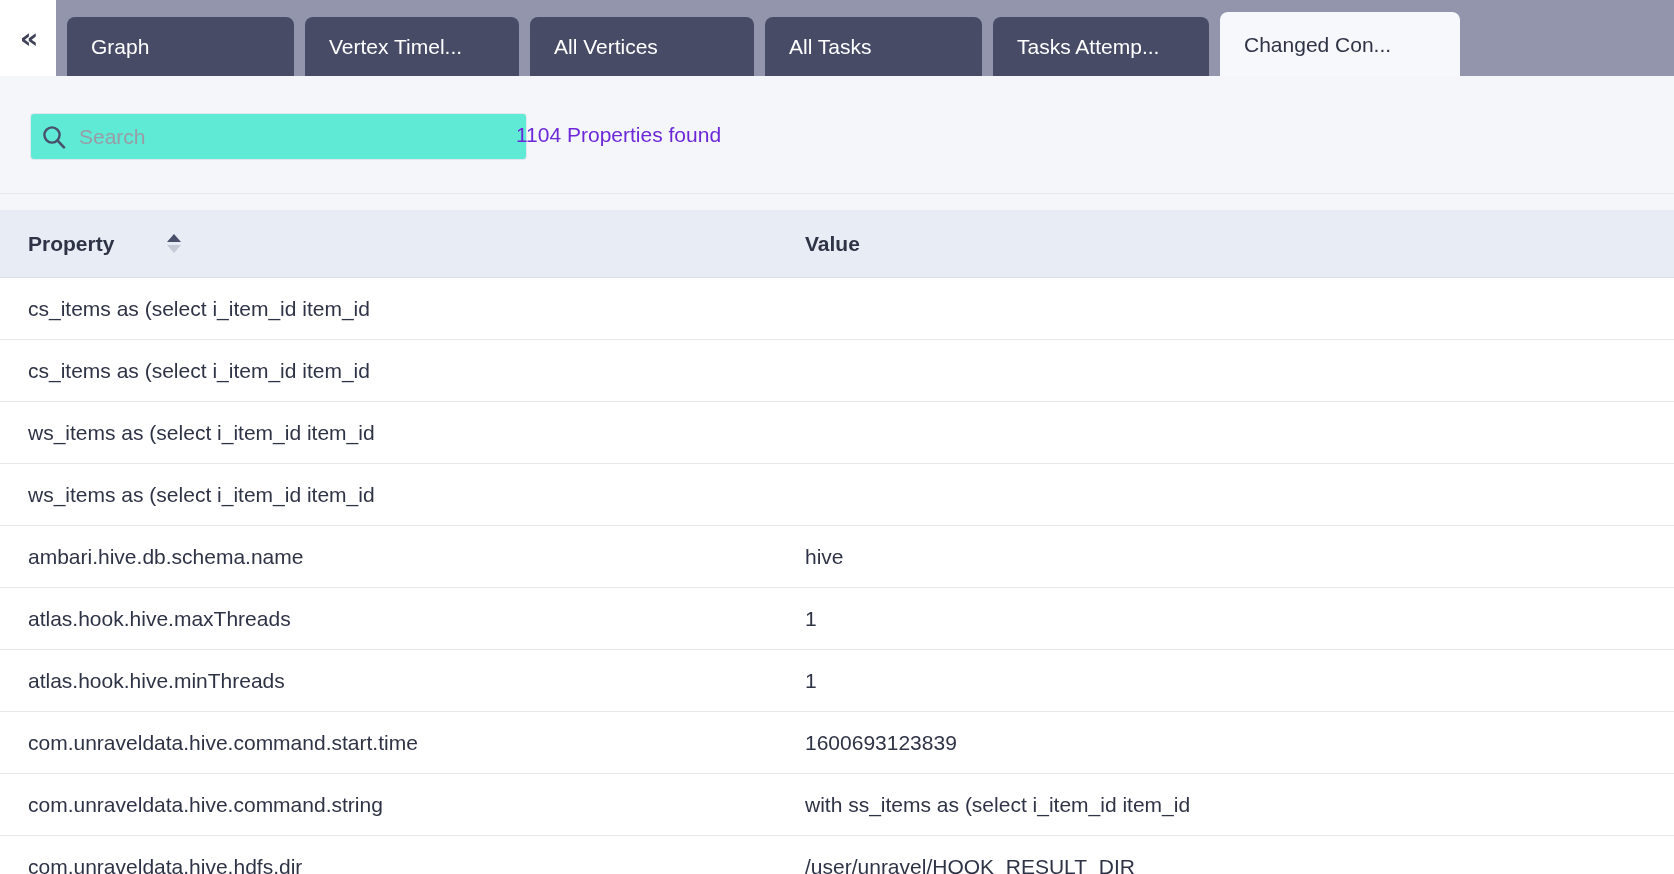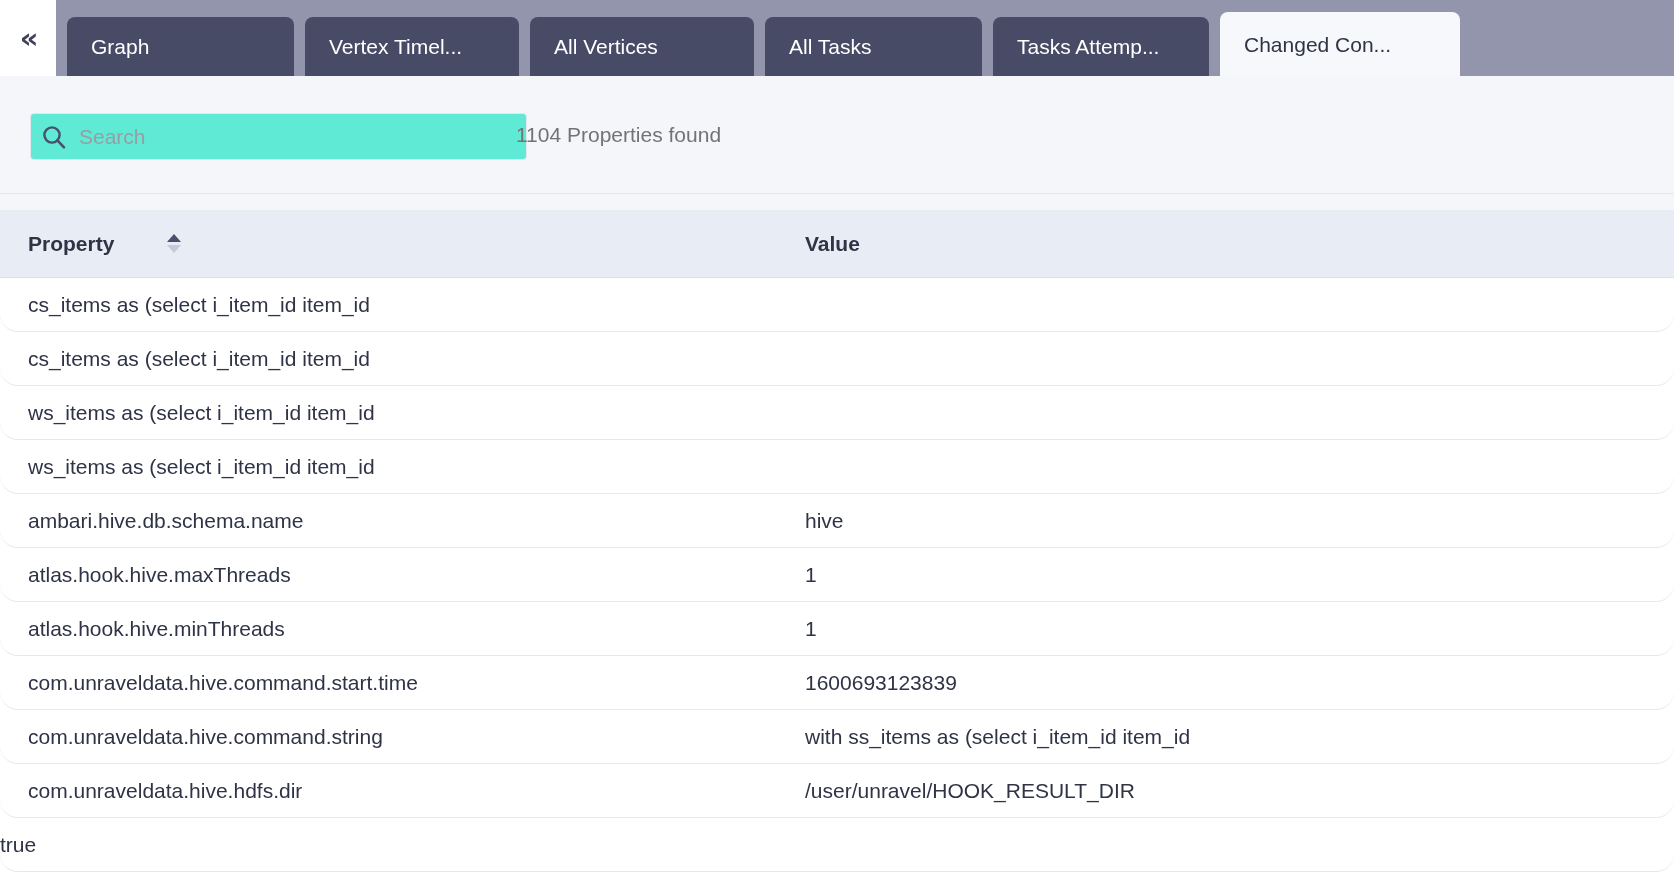--- a/index.html
+++ b/index.html
@@ -139,21 +139,21 @@
     width: 100%;
     height: 100%;
   }
   .search-input::placeholder { color: #9a9ca6; }
 
   .found-count {
     position: absolute;
     left: 516px;
     top: 47px;
     font-size: 21px;
-    color: #737373;
+    color: #6d28d9;
     white-space: nowrap;
   }
 
   .divider {
     position: absolute;
     top: 193px;
     left: 0;
     width: 1674px;
     height: 1px;
     background: #e4e7ee;
@@ -208,24 +208,23 @@
   }
   .sort-icon .down {
     border-top: 8px solid #c6cad6;
   }
 
   .tbody { background: #ffffff; }
 
   .row {
     display: flex;
     align-items: center;
-    height: 54px;
+    height: 62px;
     border-bottom: 1px solid #e7e8ea;
     background: #ffffff;
-    border-radius: 18px;
   }
 
   .cell {
     font-size: 21px;
     color: #2f3346;
     white-space: nowrap;
     overflow: hidden;
   }
   .cell.col-prop  { width: 805px; padding-left: 28px; }
   .cell.col-value { flex: 1; padding-right: 24px; }

